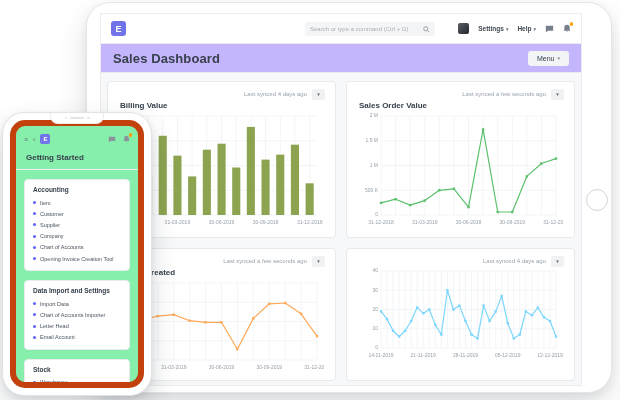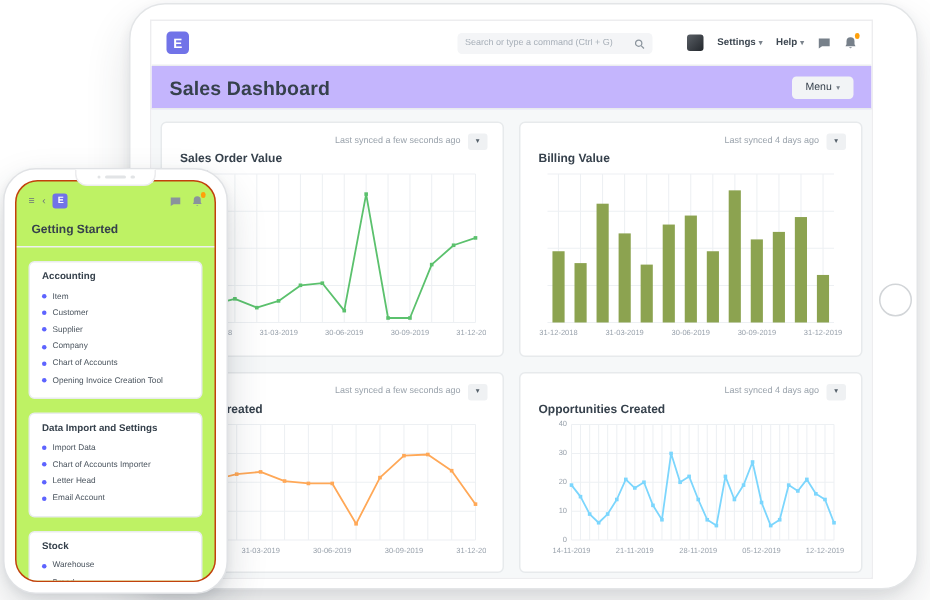--- a/index.html
+++ b/index.html
@@ -56,21 +56,21 @@
             font-size:5px; color:#55606a; line-height:11px; text-align:center; font-family:inherit; padding:0; }
   .card-title { font-size:8px; font-weight:bold; color:#36414c; margin:1px 0 2px 2px; }
   .chart-wrap { flex:1; }
   svg text { font-family:"Liberation Sans", sans-serif; }
 
   
   .phone { position:absolute; left:2px; top:112px; width:150px; height:284px;
            background:#fff; border:1px solid #e0e2e5; border-radius:22px; z-index:5;
            box-shadow:0 12px 26px rgba(40,50,60,.18), 0 2px 6px rgba(40,50,60,.08); }
   .phone-screen { position:absolute; left:7px; top:7px; right:7px; bottom:7px;
-                  background:#bef264; border:1px solid #c2410c; border-radius:15px; overflow:hidden; }
+                  background:#86efac; border:6px solid #c2410c; border-radius:15px; overflow:hidden; }
   .notch { position:absolute; left:50%; transform:translateX(-50%); top:0; width:54px; height:11px;
            background:#fff; border:1px solid #ececee; border-top:none;
            border-radius:0 0 8px 8px; z-index:6; display:flex; align-items:center; justify-content:center; gap:3px; }
   .notch .dot { width:2.5px; height:2.5px; border-radius:50%; background:#e2e4e6; }
   .notch .speaker { width:14px; height:2.5px; border-radius:2px; background:#e2e4e6; }
   .p-status { display:flex; align-items:center; padding:8px 8px 0 8px; }
   .p-status .glyph { font-size:7px; color:#6a737c; margin-right:5px; }
   .p-logo { width:10px; height:10px; border-radius:2px; background:#7173e8; color:#fff;
             font-size:6px; font-weight:bold; display:flex; align-items:center; justify-content:center; }
   .p-right { margin-left:auto; display:flex; align-items:center; gap:7px; }
@@ -131,20 +131,68 @@
 
       <div class="titlebar">
         <span class="page-title">Sales Dashboard</span>
         <button class="menu-btn">
           <span>Menu</span>
           <span class="tb-caret">▾</span>
         </button>
       </div>
 
       <div class="content">
+
+        <div class="card">
+          <div class="card-head">
+            <span class="sync-label">Last synced 4 days ago</span>
+            <button class="dd-btn"><span>▾</span></button>
+          </div>
+          <div class="card-title">Billing Value</div>
+          <div class="chart-wrap">
+            <svg width="206" height="114" viewBox="0 0 206 114">
+                <line x1="15.3" y1="4" x2="15.3" y2="103" stroke="#edf0f3" stroke-width="0.7"></line>
+                <line x1="30.0" y1="4" x2="30.0" y2="103" stroke="#edf0f3" stroke-width="0.7"></line>
+                <line x1="44.7" y1="4" x2="44.7" y2="103" stroke="#edf0f3" stroke-width="0.7"></line>
+                <line x1="59.4" y1="4" x2="59.4" y2="103" stroke="#edf0f3" stroke-width="0.7"></line>
+                <line x1="74.1" y1="4" x2="74.1" y2="103" stroke="#edf0f3" stroke-width="0.7"></line>
+                <line x1="88.8" y1="4" x2="88.8" y2="103" stroke="#edf0f3" stroke-width="0.7"></line>
+                <line x1="103.5" y1="4" x2="103.5" y2="103" stroke="#edf0f3" stroke-width="0.7"></line>
+                <line x1="118.2" y1="4" x2="118.2" y2="103" stroke="#edf0f3" stroke-width="0.7"></line>
+                <line x1="132.9" y1="4" x2="132.9" y2="103" stroke="#edf0f3" stroke-width="0.7"></line>
+                <line x1="147.6" y1="4" x2="147.6" y2="103" stroke="#edf0f3" stroke-width="0.7"></line>
+                <line x1="162.3" y1="4" x2="162.3" y2="103" stroke="#edf0f3" stroke-width="0.7"></line>
+                <line x1="177.0" y1="4" x2="177.0" y2="103" stroke="#edf0f3" stroke-width="0.7"></line>
+                <line x1="191.7" y1="4" x2="191.7" y2="103" stroke="#edf0f3" stroke-width="0.7"></line>
+                <line x1="8" y1="4.0" x2="199" y2="4.0" stroke="#edf0f3" stroke-width="0.7"></line>
+                <line x1="8" y1="28.8" x2="199" y2="28.8" stroke="#edf0f3" stroke-width="0.7"></line>
+                <line x1="8" y1="53.5" x2="199" y2="53.5" stroke="#edf0f3" stroke-width="0.7"></line>
+                <line x1="8" y1="78.3" x2="199" y2="78.3" stroke="#edf0f3" stroke-width="0.7"></line>
+                <line x1="8" y1="103.0" x2="199" y2="103.0" stroke="#edf0f3" stroke-width="0.7"></line>
+                <rect x="11.3" y="55.5" width="8.1" height="47.5" fill="#8ca350"></rect>
+                <rect x="26.0" y="63.4" width="8.1" height="39.6" fill="#8ca350"></rect>
+                <rect x="40.7" y="23.8" width="8.1" height="79.2" fill="#8ca350"></rect>
+                <rect x="55.4" y="43.6" width="8.1" height="59.4" fill="#8ca350"></rect>
+                <rect x="70.1" y="64.4" width="8.1" height="38.6" fill="#8ca350"></rect>
+                <rect x="84.8" y="37.7" width="8.1" height="65.3" fill="#8ca350"></rect>
+                <rect x="99.5" y="31.7" width="8.1" height="71.3" fill="#8ca350"></rect>
+                <rect x="114.2" y="55.5" width="8.1" height="47.5" fill="#8ca350"></rect>
+                <rect x="128.8" y="14.9" width="8.1" height="88.1" fill="#8ca350"></rect>
+                <rect x="143.5" y="47.6" width="8.1" height="55.4" fill="#8ca350"></rect>
+                <rect x="158.2" y="42.6" width="8.1" height="60.4" fill="#8ca350"></rect>
+                <rect x="172.9" y="32.7" width="8.1" height="70.3" fill="#8ca350"></rect>
+                <rect x="187.6" y="71.3" width="8.1" height="31.7" fill="#8ca350"></rect>
+                <text x="15.3" y="111.5" font-size="5" fill="#98a1ab" text-anchor="middle">31-12-2018</text>
+                <text x="59.4" y="111.5" font-size="5" fill="#98a1ab" text-anchor="middle">31-03-2019</text>
+                <text x="103.5" y="111.5" font-size="5" fill="#98a1ab" text-anchor="middle">30-06-2019</text>
+                <text x="147.6" y="111.5" font-size="5" fill="#98a1ab" text-anchor="middle">30-09-2019</text>
+                <text x="191.7" y="111.5" font-size="5" fill="#98a1ab" text-anchor="middle">31-12-2019</text>
+              </svg>
+          </div>
+        </div>
 
         <div class="card">
           <div class="card-head">
             <span class="sync-label">Last synced a few seconds ago</span>
             <button class="dd-btn"><span>▾</span></button>
           </div>
           <div class="card-title">Sales Order Value</div>
           <div class="chart-wrap">
             <svg width="206" height="114" viewBox="0 0 206 114">
                 <line x1="24.0" y1="4" x2="24.0" y2="103" stroke="#edf0f3" stroke-width="0.7"></line>
@@ -188,68 +236,20 @@
                 <text x="67.8" y="111.5" font-size="5" fill="#98a1ab" text-anchor="middle">31-03-2019</text>
                 <text x="111.5" y="111.5" font-size="5" fill="#98a1ab" text-anchor="middle">30-06-2019</text>
                 <text x="155.3" y="111.5" font-size="5" fill="#98a1ab" text-anchor="middle">30-09-2019</text>
                 <text x="199.0" y="111.5" font-size="5" fill="#98a1ab" text-anchor="middle">31-12-2019</text>
               </svg>
           </div>
         </div>
 
         <div class="card">
           <div class="card-head">
-            <span class="sync-label">Last synced 4 days ago</span>
-            <button class="dd-btn"><span>▾</span></button>
-          </div>
-          <div class="card-title">Billing Value</div>
-          <div class="chart-wrap">
-            <svg width="206" height="114" viewBox="0 0 206 114">
-                <line x1="15.3" y1="4" x2="15.3" y2="103" stroke="#edf0f3" stroke-width="0.7"></line>
-                <line x1="30.0" y1="4" x2="30.0" y2="103" stroke="#edf0f3" stroke-width="0.7"></line>
-                <line x1="44.7" y1="4" x2="44.7" y2="103" stroke="#edf0f3" stroke-width="0.7"></line>
-                <line x1="59.4" y1="4" x2="59.4" y2="103" stroke="#edf0f3" stroke-width="0.7"></line>
-                <line x1="74.1" y1="4" x2="74.1" y2="103" stroke="#edf0f3" stroke-width="0.7"></line>
-                <line x1="88.8" y1="4" x2="88.8" y2="103" stroke="#edf0f3" stroke-width="0.7"></line>
-                <line x1="103.5" y1="4" x2="103.5" y2="103" stroke="#edf0f3" stroke-width="0.7"></line>
-                <line x1="118.2" y1="4" x2="118.2" y2="103" stroke="#edf0f3" stroke-width="0.7"></line>
-                <line x1="132.9" y1="4" x2="132.9" y2="103" stroke="#edf0f3" stroke-width="0.7"></line>
-                <line x1="147.6" y1="4" x2="147.6" y2="103" stroke="#edf0f3" stroke-width="0.7"></line>
-                <line x1="162.3" y1="4" x2="162.3" y2="103" stroke="#edf0f3" stroke-width="0.7"></line>
-                <line x1="177.0" y1="4" x2="177.0" y2="103" stroke="#edf0f3" stroke-width="0.7"></line>
-                <line x1="191.7" y1="4" x2="191.7" y2="103" stroke="#edf0f3" stroke-width="0.7"></line>
-                <line x1="8" y1="4.0" x2="199" y2="4.0" stroke="#edf0f3" stroke-width="0.7"></line>
-                <line x1="8" y1="28.8" x2="199" y2="28.8" stroke="#edf0f3" stroke-width="0.7"></line>
-                <line x1="8" y1="53.5" x2="199" y2="53.5" stroke="#edf0f3" stroke-width="0.7"></line>
-                <line x1="8" y1="78.3" x2="199" y2="78.3" stroke="#edf0f3" stroke-width="0.7"></line>
-                <line x1="8" y1="103.0" x2="199" y2="103.0" stroke="#edf0f3" stroke-width="0.7"></line>
-                <rect x="11.3" y="55.5" width="8.1" height="47.5" fill="#8ca350"></rect>
-                <rect x="26.0" y="63.4" width="8.1" height="39.6" fill="#8ca350"></rect>
-                <rect x="40.7" y="23.8" width="8.1" height="79.2" fill="#8ca350"></rect>
-                <rect x="55.4" y="43.6" width="8.1" height="59.4" fill="#8ca350"></rect>
-                <rect x="70.1" y="64.4" width="8.1" height="38.6" fill="#8ca350"></rect>
-                <rect x="84.8" y="37.7" width="8.1" height="65.3" fill="#8ca350"></rect>
-                <rect x="99.5" y="31.7" width="8.1" height="71.3" fill="#8ca350"></rect>
-                <rect x="114.2" y="55.5" width="8.1" height="47.5" fill="#8ca350"></rect>
-                <rect x="128.8" y="14.9" width="8.1" height="88.1" fill="#8ca350"></rect>
-                <rect x="143.5" y="47.6" width="8.1" height="55.4" fill="#8ca350"></rect>
-                <rect x="158.2" y="42.6" width="8.1" height="60.4" fill="#8ca350"></rect>
-                <rect x="172.9" y="32.7" width="8.1" height="70.3" fill="#8ca350"></rect>
-                <rect x="187.6" y="71.3" width="8.1" height="31.7" fill="#8ca350"></rect>
-                <text x="15.3" y="111.5" font-size="5" fill="#98a1ab" text-anchor="middle">31-12-2018</text>
-                <text x="59.4" y="111.5" font-size="5" fill="#98a1ab" text-anchor="middle">31-03-2019</text>
-                <text x="103.5" y="111.5" font-size="5" fill="#98a1ab" text-anchor="middle">30-06-2019</text>
-                <text x="147.6" y="111.5" font-size="5" fill="#98a1ab" text-anchor="middle">30-09-2019</text>
-                <text x="191.7" y="111.5" font-size="5" fill="#98a1ab" text-anchor="middle">31-12-2019</text>
-              </svg>
-          </div>
-        </div>
-
-        <div class="card">
-          <div class="card-head">
             <span class="sync-label">Last synced a few seconds ago</span>
             <button class="dd-btn"><span>▾</span></button>
           </div>
           <div class="card-title">Leads Created</div>
           <div class="chart-wrap">
             <svg width="206" height="92" viewBox="0 0 206 92">
                 <line x1="8.0" y1="4" x2="8.0" y2="81" stroke="#edf0f3" stroke-width="0.7"></line>
                 <line x1="23.9" y1="4" x2="23.9" y2="81" stroke="#edf0f3" stroke-width="0.7"></line>
                 <line x1="39.8" y1="4" x2="39.8" y2="81" stroke="#edf0f3" stroke-width="0.7"></line>
                 <line x1="55.8" y1="4" x2="55.8" y2="81" stroke="#edf0f3" stroke-width="0.7"></line>
@@ -288,21 +288,20 @@
                 <text x="199.0" y="89.5" font-size="5" fill="#98a1ab" text-anchor="middle">31-12-2019</text>
               </svg>
           </div>
         </div>
 
         <div class="card">
           <div class="card-head">
             <span class="sync-label">Last synced 4 days ago</span>
             <button class="dd-btn"><span>▾</span></button>
           </div>
-          <div class="card-title">Opportunities Created</div>
           <div class="chart-wrap">
             <svg width="206" height="92" viewBox="0 0 206 92">
                 <line x1="24.0" y1="4" x2="24.0" y2="81" stroke="#edf0f3" stroke-width="0.7"></line>
                 <line x1="30.0" y1="4" x2="30.0" y2="81" stroke="#edf0f3" stroke-width="0.7"></line>
                 <line x1="36.1" y1="4" x2="36.1" y2="81" stroke="#edf0f3" stroke-width="0.7"></line>
                 <line x1="42.1" y1="4" x2="42.1" y2="81" stroke="#edf0f3" stroke-width="0.7"></line>
                 <line x1="48.1" y1="4" x2="48.1" y2="81" stroke="#edf0f3" stroke-width="0.7"></line>
                 <line x1="54.2" y1="4" x2="54.2" y2="81" stroke="#edf0f3" stroke-width="0.7"></line>
                 <line x1="60.2" y1="4" x2="60.2" y2="81" stroke="#edf0f3" stroke-width="0.7"></line>
                 <line x1="66.2" y1="4" x2="66.2" y2="81" stroke="#edf0f3" stroke-width="0.7"></line>

